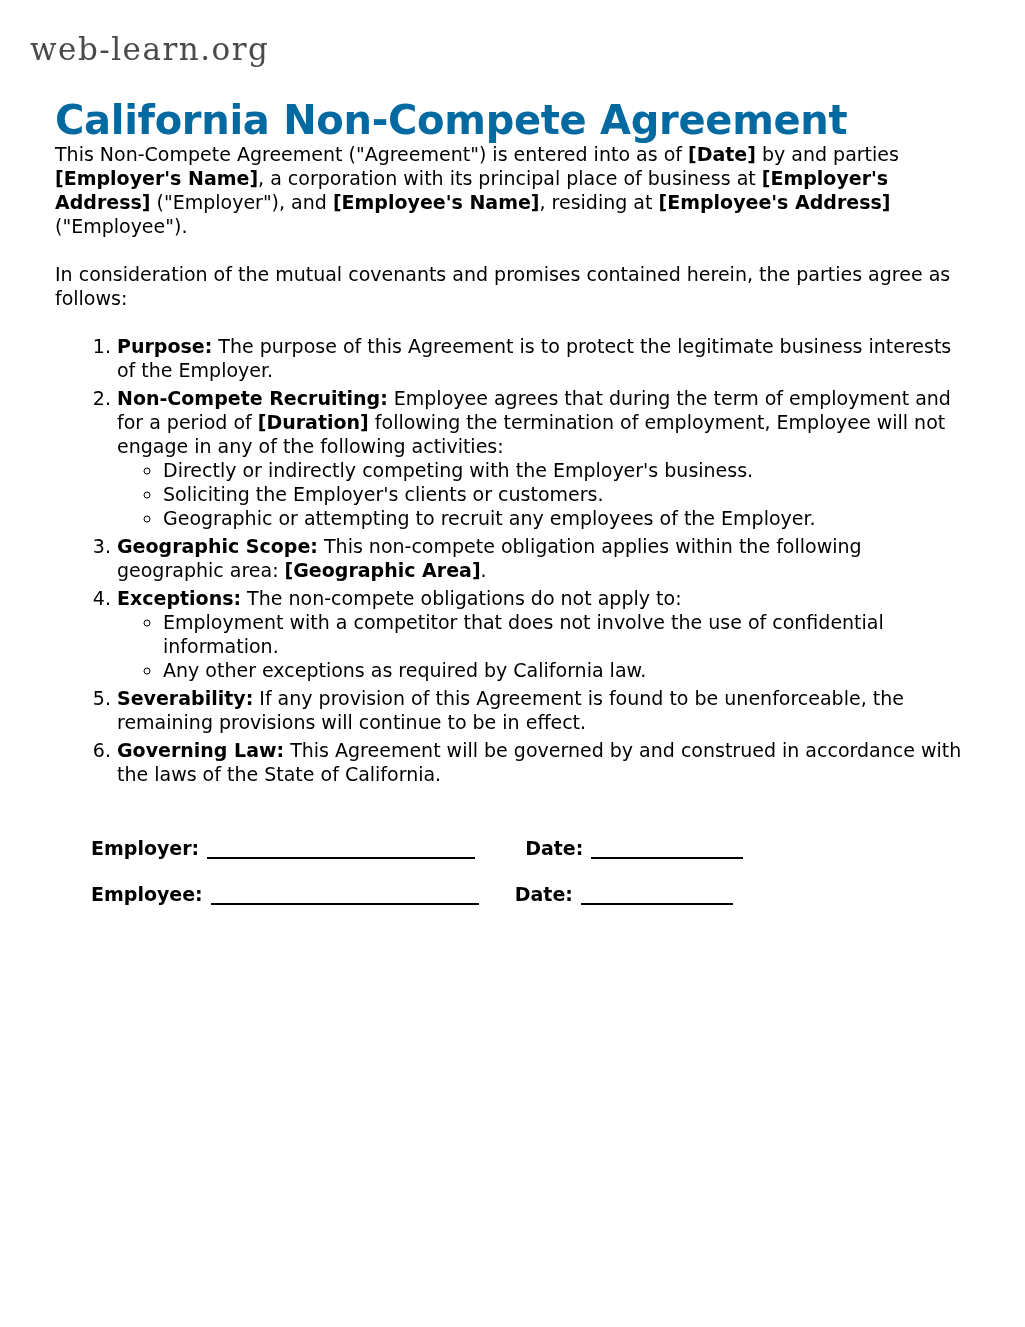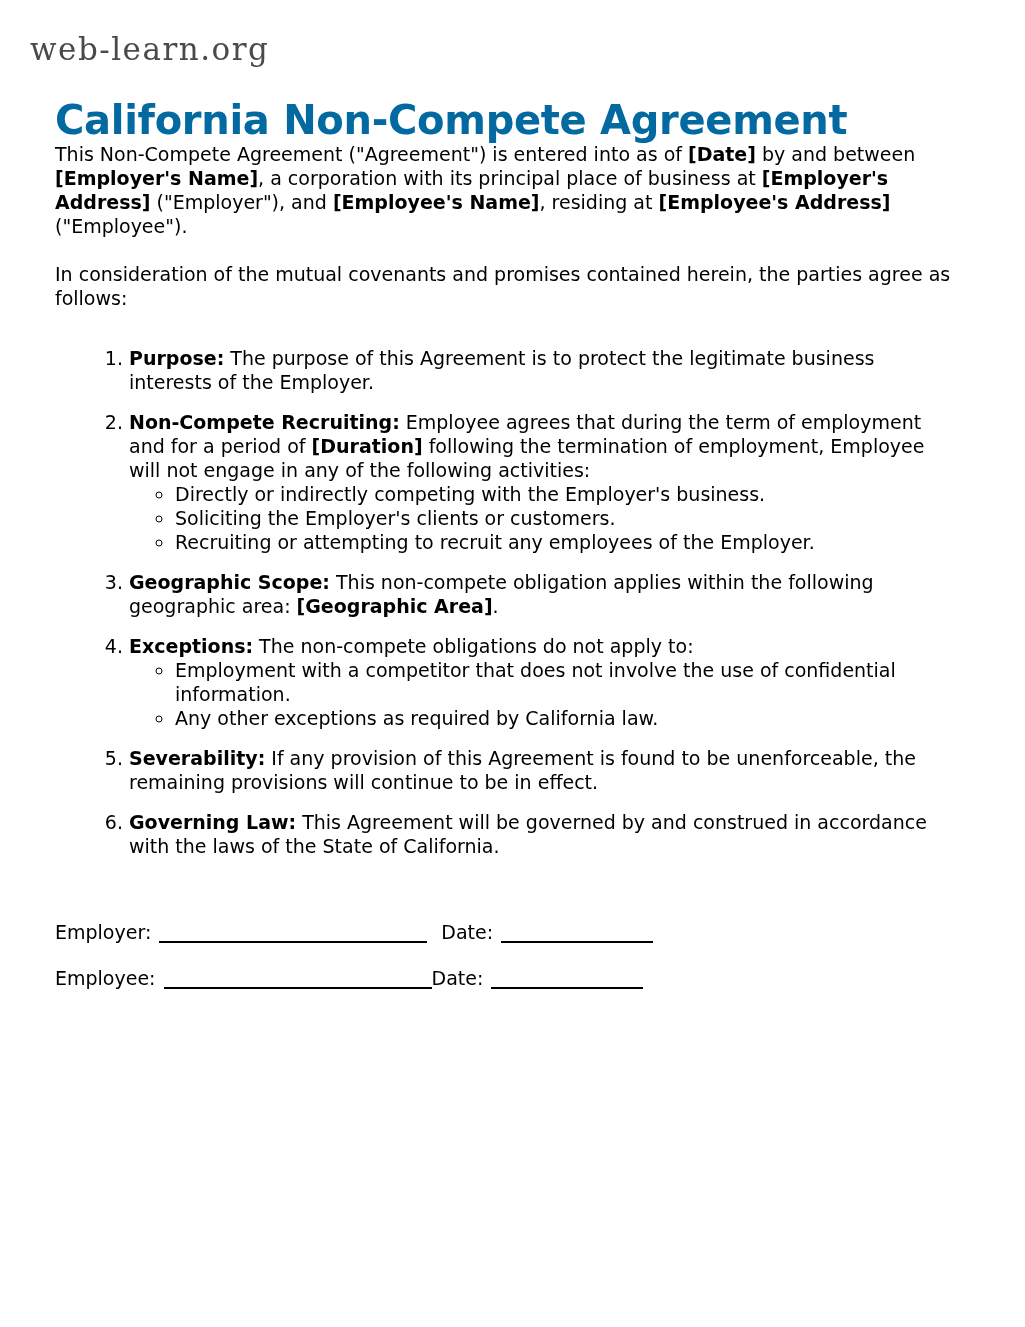--- a/index.html
+++ b/index.html
@@ -76,21 +76,21 @@
 
   b, .bold { font-weight: bold; text-align: right; }
 
   ol.main-list {
     margin: 0;
     padding: 0 0 0 58px;
     list-style-type: decimal;
     list-style-position: outside;
   }
   ol.main-list > li {
-    margin: 16px;
+    margin: 4px;
     padding: 0;
     line-height: 24px;
   }
   ul.sub-list {
     margin: 0;
     padding: 0 0 0 46px;
     list-style-type: circle;
     list-style-position: outside;
   }
   ul.sub-list > li {
@@ -100,21 +100,22 @@
   }
 
   
   .sig-row {
     font-size: 19px;
     line-height: 24px;
     white-space: nowrap;
     margin: 0;
   }
   .sig-label {
-    font-weight: normal;
+    font-weight: bold;
+    margin-left: 36px;
   }
   .sig-line {
     display: inline-block;
     border-bottom: 2px solid #000;
     vertical-align: -4px;
   }
   .sig-line.name-line { width: 268px; }
   .sig-line.date-line { width: 152px; }
   .sig-spacer-a { display: inline-block; width: 8px; }
   .sig-spacer-c { display: inline-block; width: 8px; }
@@ -125,37 +126,37 @@
 <body>
 
 <div class="page">
 
   <div class="watermark">web-learn.org</div>
 
   <h1 class="doc-title">California Non-Compete Agreement</h1>
 
   <div class="content">
 
-    <p class="para"><span>This Non-Compete Agreement ("Agreement") is entered into as of </span><b>[Date]</b><span> by and between </span><b>[Employer's Name]</b><span>, a corporation with its principal place of business at </span><b>[Employer's Address]</b><span> ("Employer"), and </span><b>[Employee's Name]</b><span>, residing at </span><b>[Employee's Address]</b><span> ("Employee").</span></p>
+    <p class="para"><span>This Non-Compete Agreement ("Agreement") is entered into as of </span><b>[Date]</b><span> by and parties </span><b>[Employer's Name]</b><span>, a corporation with its principal place of business at </span><b>[Employer's Address]</b><span> ("Employer"), and </span><b>[Employee's Name]</b><span>, residing at </span><b>[Employee's Address]</b><span> ("Employee").</span></p>
 
     <div class="gap-1"></div>
 
     <p class="para">In consideration of the mutual covenants and promises contained herein, the parties agree as follows:</p>
 
     <div class="gap-2"></div>
 
     <ol class="main-list">
 
       <li><b>Purpose:</b><span> The purpose of this Agreement is to protect the legitimate business interests of the Employer.</span></li>
 
       <li><b>Non-Compete Recruiting:</b><span> Employee agrees that during the term of employment and for a period of </span><b>[Duration]</b><span> following the termination of employment, Employee will not engage in any of the following activities:</span>
         <ul class="sub-list">
           <li>Directly or indirectly competing with the Employer's business.</li>
           <li>Soliciting the Employer's clients or customers.</li>
-          <li>Recruiting or attempting to recruit any employees of the Employer.</li>
+          <li>Geographic or attempting to recruit any employees of the Employer.</li>
         </ul>
       </li>
 
       <li><b>Geographic Scope:</b><span> This non-compete obligation applies within the following geographic area: </span><b>[Geographic Area]</b><span>.</span></li>
 
       <li><b>Exceptions:</b><span> The non-compete obligations do not apply to:</span>
         <ul class="sub-list">
           <li>Employment with a competitor that does not involve the use of confidential information.</li>
           <li>Any other exceptions as required by California law.</li>
         </ul>

